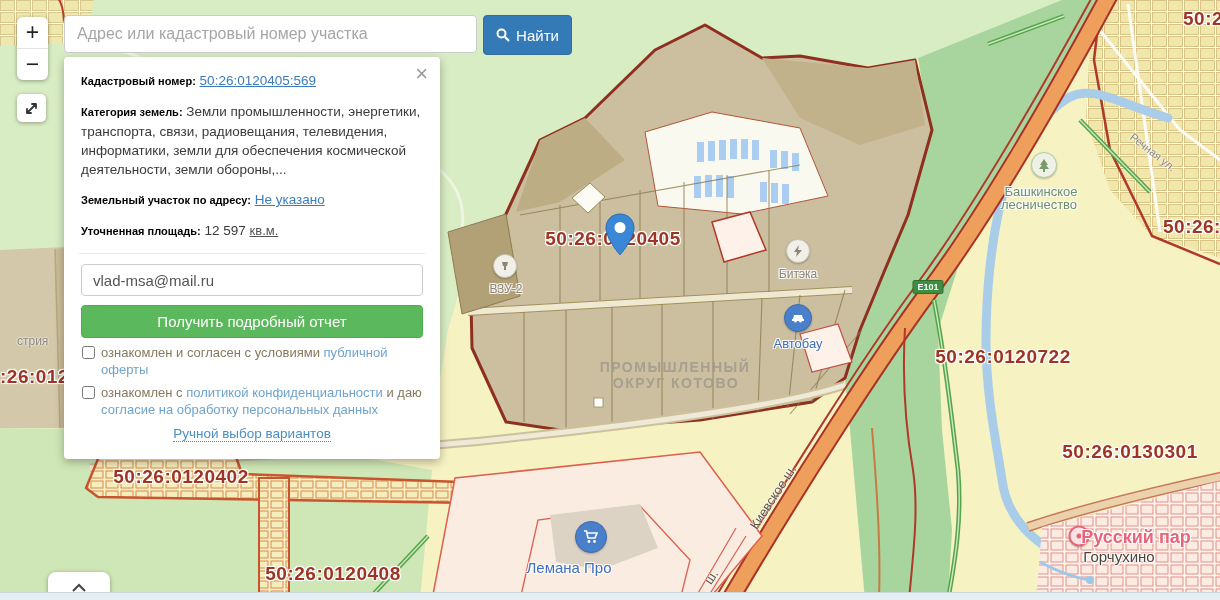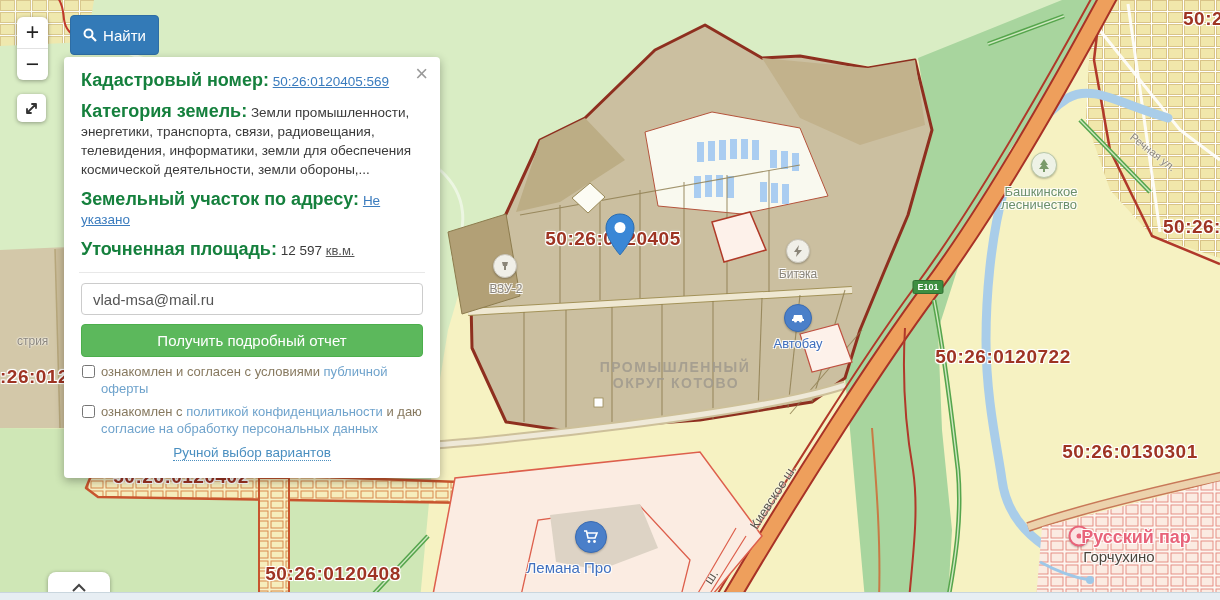--- a/index.html
+++ b/index.html
@@ -46,21 +46,21 @@
     padding:0 12px;font-size:16px;color:#444;font-family:"Liberation Sans",sans-serif;outline:none;}
   .search-input::placeholder{color:#a6a6a6;}
   .search-btn{margin-left:6px;width:87px;height:38px;background:#337ab7;border:1px solid #2e6da4;
     border-radius:4px;color:#fff;font-size:15px;display:flex;align-items:center;justify-content:center;
     gap:6px;cursor:pointer;}
 
   
   .panel{position:absolute;left:64px;top:57px;width:376px;box-sizing:border-box;background:#fff;
     border-radius:4px;box-shadow:0 3px 10px rgba(0,0,0,.3);padding:14px 17px 14px 17px;font-size:13.5px;color:#3a3a3a;}
   .panel .row{margin-bottom:11px;line-height:19px;}
-  .panel b{font-size:18px;color:#15803d;}
+  .panel b{font-size:11px;color:#000000;}
   .panel a{color:#3b7cbe;text-decoration:underline;cursor:pointer;}
   .panel .close{position:absolute;right:12px;top:6px;font-size:22px;color:#9a9a9a;cursor:pointer;line-height:22px;}
   .units{font-size:13px;color:#555;text-decoration:underline;}
   .panel hr{border:none;border-top:1px solid #e8e8e8;margin:12px -2px 10px;}
   .email-input{width:100%;height:32px;box-sizing:border-box;border:1px solid #ccc;border-radius:4px;
     padding:0 11px;font-size:15px;color:#555;font-family:"Liberation Sans",sans-serif;}
   .report-btn{margin-top:9px;width:100%;height:33px;background:#5cb85c;border:1px solid #4cae4c;
     border-radius:4px;color:#fff;font-size:15px;cursor:pointer;font-family:"Liberation Sans",sans-serif;}
   .consent{display:flex;align-items:flex-start;margin-top:6px;font-size:13px;line-height:17px;color:#87795f;}
   .consent input{margin:2px 6px 0 1px;width:13px;height:13px;flex:none;}
@@ -294,20 +294,21 @@
       <path d="M3,12 L12,3 M12,3 h-4 M12,3 v4 M3,12 h4 M3,12 v-4" stroke="#333" stroke-width="1.8" fill="none" stroke-linecap="round"></path>
     </svg>
   </div>
   <div class="sq-btn" style="left:48px;top:572px;width:62px;height:30px;border-radius:8px 8px 0 0;">
     <svg width="14" height="9" viewBox="0 0 14 9">
       <path d="M1,8 L7,2 13,8" stroke="#444" stroke-width="2" fill="none"></path>
     </svg>
   </div>
 
   <div class="search-wrap">
+    <input class="search-input" type="text" placeholder="Адрес или кадастровый номер участка" style="">
     <div class="search-btn">
       <svg width="14" height="14" viewBox="0 0 14 14">
         <circle cx="5.5" cy="5.5" r="4" stroke="#fff" stroke-width="2" fill="none"></circle>
         <path d="M8.8,8.8 L13,13" stroke="#fff" stroke-width="2.2"></path>
       </svg>
       <span>Найти</span>
     </div>
   </div>
 
   <div class="panel">

